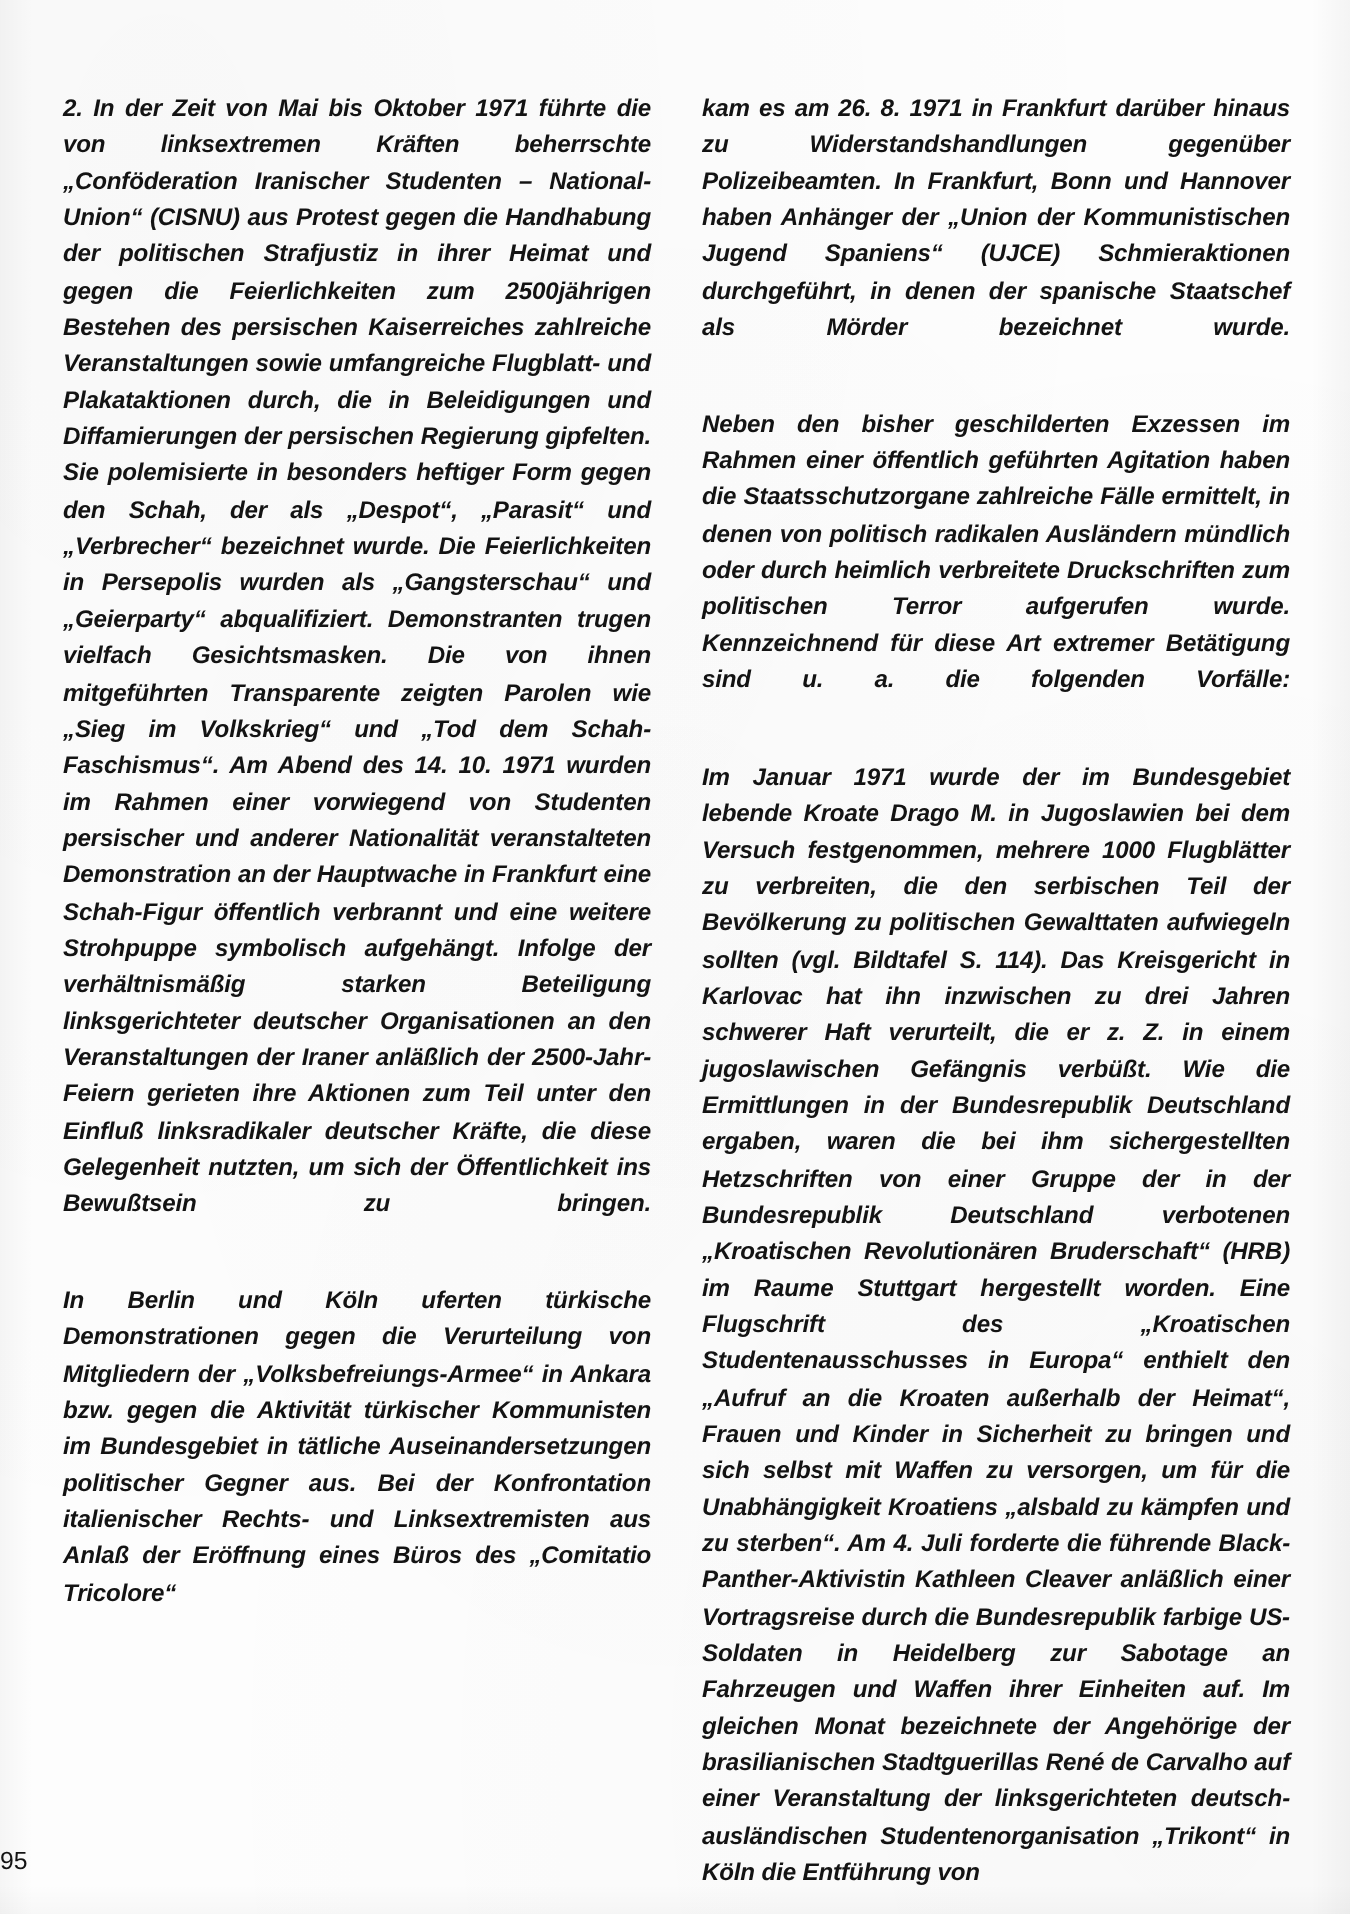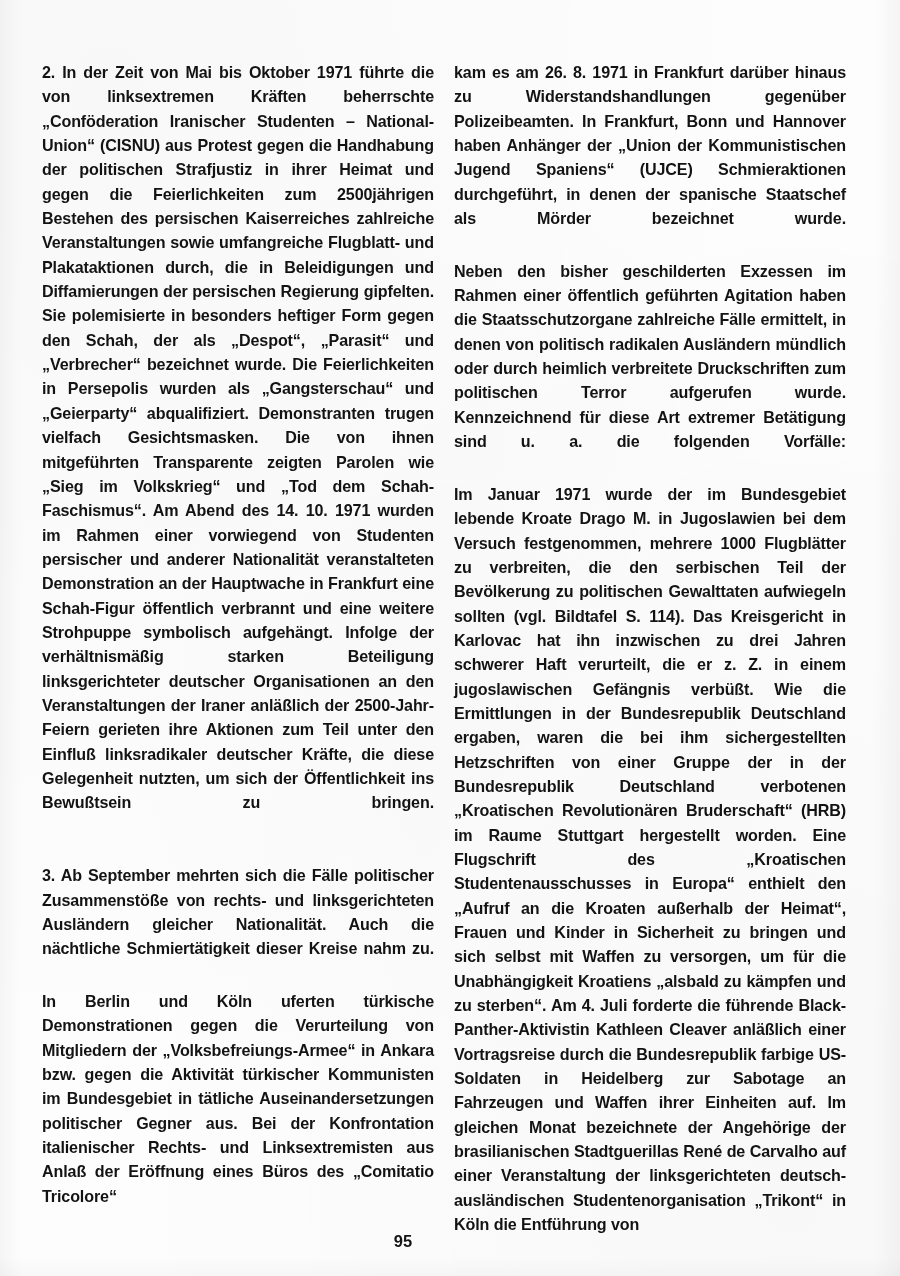--- a/index.html
+++ b/index.html
@@ -22,42 +22,43 @@
       radial-gradient(ellipse at 88% 92%, rgba(0,0,0,0.02), rgba(0,0,0,0) 62%),
       radial-gradient(ellipse at 50% 50%, rgba(0,0,0,0.008), rgba(0,0,0,0) 70%);
   }
 
   .columns {
     position: absolute;
     top: 60px;
     left: 42px;
     width: 818px;
     display: flex;
-    gap: 20px;
+    gap: 34px;
+    font-style: italic;
   }
 
   .column {
     width: 392px;
   }
 
   .para {
     margin: 0;
     text-align: justify;
     text-justify: inter-word;
     font-size: 16.1px;
     line-height: 24.35px;
     font-weight: bold;
     color: #131313;
     letter-spacing: -0.12px;
     word-spacing: 0.1px;
     -webkit-font-smoothing: none;
   }
 
   .para + .para {
-    margin-top: 4px;
+    margin-top: 16px;
   }
 
   .para.spaced {
     margin-top: 24.3px;
   }
 
   
   .para::after {
     content: "";
     display: inline-block;
@@ -65,23 +66,23 @@
   }
   .para.nostretch::after {
     content: none;
   }
 
   .page-number {
     position: absolute;
     top: 1232px;
     left: 0;
     width: 806px;
-    text-align: center;
+    text-align: left;
     font-size: 16.5px;
-    font-weight: bold;
+    font-weight: normal;
     color: #141414;
     font-family: "Liberation Sans", "DejaVu Sans", sans-serif;
   }
 
   
   .scan-edge {
     position: absolute;
     top: 0;
     right: 0;
     width: 26px;
@@ -114,21 +115,20 @@
 <div class="page">
 
   <div class="scan-edge-left"></div>
   <div class="scan-edge"></div>
   <div class="scan-edge-bottom"></div>
 
   <div class="columns">
 
     <div class="column">
       <p class="para">2. In der Zeit von Mai bis Oktober 1971 führte die von linksextremen Kräften beherrschte „Conföderation Iranischer Studenten – National-Union“ (CISNU) aus Protest gegen die Handhabung der politischen Strafjustiz in ihrer Heimat und gegen die Feierlichkeiten zum 2500jährigen Bestehen des persischen Kaiserreiches zahlreiche Veranstaltungen sowie umfangreiche Flugblatt- und Plakataktionen durch, die in Beleidigungen und Diffamierungen der persischen Regierung gipfelten. Sie polemisierte in besonders heftiger Form gegen den Schah, der als „Despot“, „Parasit“ und „Verbrecher“ bezeichnet wurde. Die Feierlichkeiten in Persepolis wurden als „Gangsterschau“ und „Geierparty“ abqualifiziert. Demonstranten trugen vielfach Gesichtsmasken. Die von ihnen mitgeführten Transparente zeigten Parolen wie „Sieg im Volkskrieg“ und „Tod dem Schah-Faschismus“. Am Abend des 14. 10. 1971 wurden im Rahmen einer vorwiegend von Studenten persischer und anderer Nationalität veranstalteten Demonstration an der Hauptwache in Frankfurt eine Schah-Figur öffentlich verbrannt und eine weitere Strohpuppe symbolisch aufgehängt. Infolge der verhältnismäßig starken Beteiligung linksgerichteter deutscher Organisationen an den Veranstaltungen der Iraner anläßlich der 2500-Jahr-Feiern gerieten ihre Aktionen zum Teil unter den Einfluß linksradikaler deutscher Kräfte, die diese Gelegenheit nutzten, um sich der Öffentlichkeit ins Bewußtsein zu bringen.</p>
-      <p class="para spaced">3. Ab September mehrten sich die Fälle politischer Zusammenstöße von rechts- und linksgerichteten Ausländern gleicher Nationalität. Auch die nächtliche Schmiertätigkeit dieser Kreise nahm zu.</p>
       <p class="para">In Berlin und Köln uferten türkische Demonstrationen gegen die Verurteilung von Mitgliedern der „Volksbefreiungs-Armee“ in Ankara bzw. gegen die Aktivität türkischer Kommunisten im Bundesgebiet in tätliche Auseinandersetzungen politischer Gegner aus. Bei der Konfrontation italienischer Rechts- und Linksextremisten aus Anlaß der Eröffnung eines Büros des „Comitatio Tricolore“</p>
     </div>
 
     <div class="column">
       <p class="para">kam es am 26. 8. 1971 in Frankfurt darüber hinaus zu Widerstandshandlungen gegenüber Polizeibeamten. In Frankfurt, Bonn und Hannover haben Anhänger der „Union der Kommunistischen Jugend Spaniens“ (UJCE) Schmieraktionen durchgeführt, in denen der spanische Staatschef als Mörder bezeichnet wurde.</p>
       <p class="para">Neben den bisher geschilderten Exzessen im Rahmen einer öffentlich geführten Agitation haben die Staatsschutzorgane zahlreiche Fälle ermittelt, in denen von politisch radikalen Ausländern mündlich oder durch heimlich verbreitete Druckschriften zum politischen Terror aufgerufen wurde. Kennzeichnend für diese Art extremer Betätigung sind u. a. die folgenden Vorfälle:</p>
       <p class="para nostretch">Im Januar 1971 wurde der im Bundesgebiet lebende Kroate Drago M. in Jugoslawien bei dem Versuch festgenommen, mehrere 1000 Flugblätter zu verbreiten, die den serbischen Teil der Bevölkerung zu politischen Gewalttaten aufwiegeln sollten (vgl. Bildtafel S. 114). Das Kreisgericht in Karlovac hat ihn inzwischen zu drei Jahren schwerer Haft verurteilt, die er z. Z. in einem jugoslawischen Gefängnis verbüßt. Wie die Ermittlungen in der Bundesrepublik Deutschland ergaben, waren die bei ihm sichergestellten Hetzschriften von einer Gruppe der in der Bundesrepublik Deutschland verbotenen „Kroatischen Revolutionären Bruderschaft“ (HRB) im Raume Stuttgart hergestellt worden. Eine Flugschrift des „Kroatischen Studentenausschusses in Europa“ enthielt den „Aufruf an die Kroaten außerhalb der Heimat“, Frauen und Kinder in Sicherheit zu bringen und sich selbst mit Waffen zu versorgen, um für die Unabhängigkeit Kroatiens „alsbald zu kämpfen und zu sterben“. Am 4. Juli forderte die führende Black-Panther-Aktivistin Kathleen Cleaver anläßlich einer Vortragsreise durch die Bundesrepublik farbige US-Soldaten in Heidelberg zur Sabotage an Fahrzeugen und Waffen ihrer Einheiten auf. Im gleichen Monat bezeichnete der Angehörige der brasilianischen Stadtguerillas René de Carvalho auf einer Veranstaltung der linksgerichteten deutsch-ausländischen Studentenorganisation „Trikont“ in Köln die Entführung von</p>
     </div>
 
   </div>

